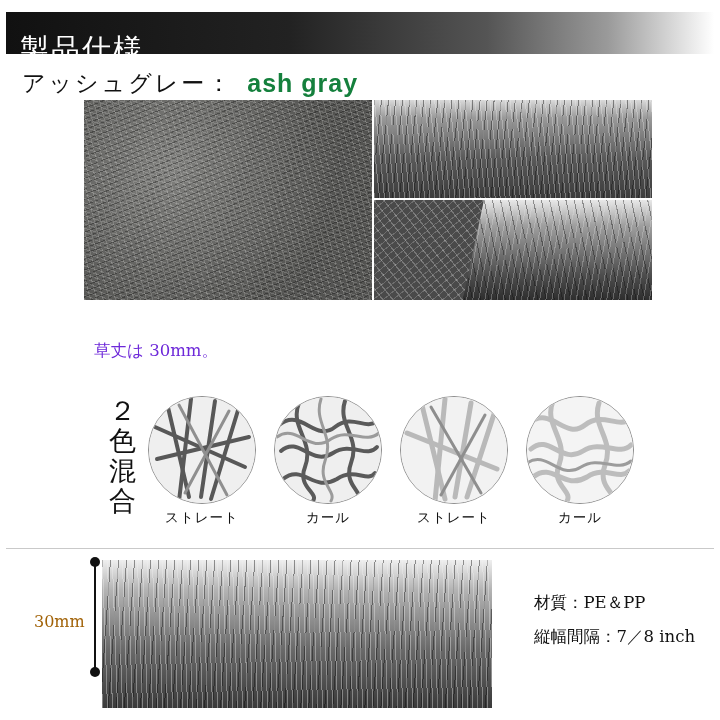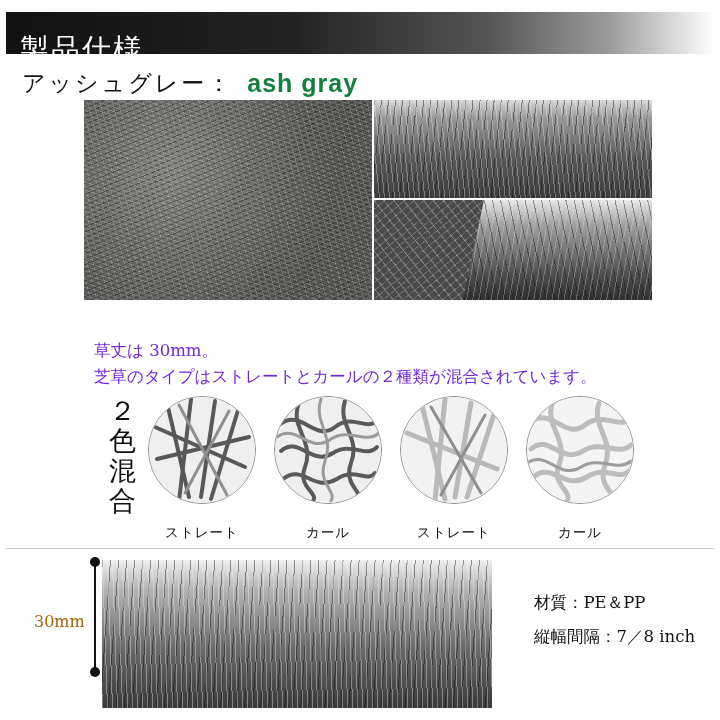--- a/index.html
+++ b/index.html
@@ -183,21 +183,21 @@
     height: 106px;
     border-radius: 50%;
     border: 1px solid #8d8d8d;
     overflow: hidden;
     position: relative;
     background: #f2f2f2;
     margin: 0 auto;
   }
   .circle svg { display: block; }
   .circle-cap {
-    margin-top: 20px;
+    margin-top: 5px;
     text-align: center;
     font-size: 13.5px;
     letter-spacing: 1px;
     color: #111111;
     font-family: "DejaVu Serif", serif;
     white-space: nowrap;
   }
 
   
   .divider {
@@ -288,21 +288,20 @@
       <div class="turf-side"></div>
     </div>
     <div class="photo photo-br">
       <div class="turf-side-2"></div>
       <div class="backing"></div>
     </div>
   </div>
 
   <div class="desc">
     <div>草丈は 30mm。</div>
-    <div>芝草のタイプはストレートとカールの２種類が混合されています。</div>
   </div>
 
   <div class="mix-label">
     <div>２</div>
     <div>色</div>
     <div>混</div>
     <div>合</div>
   </div>
 
   <div class="circles">

